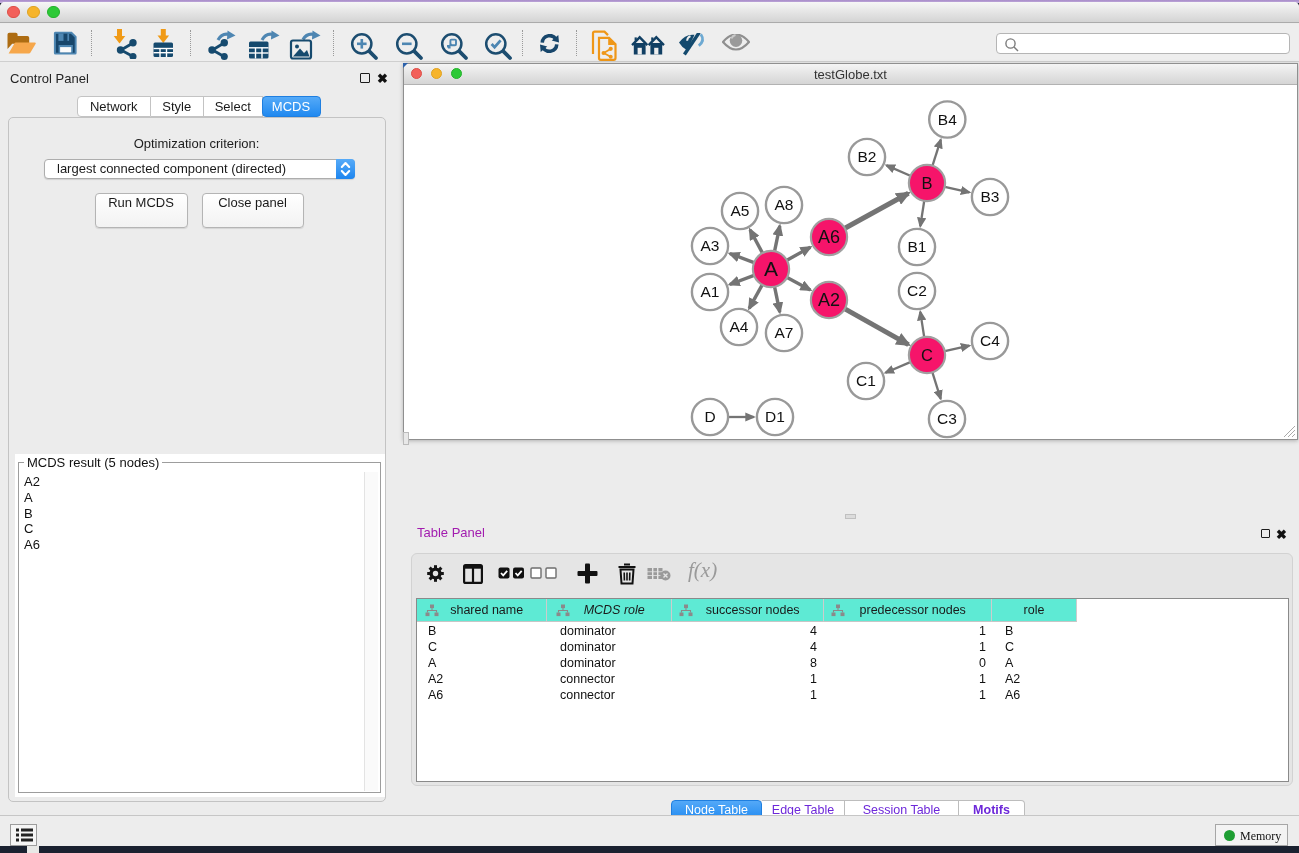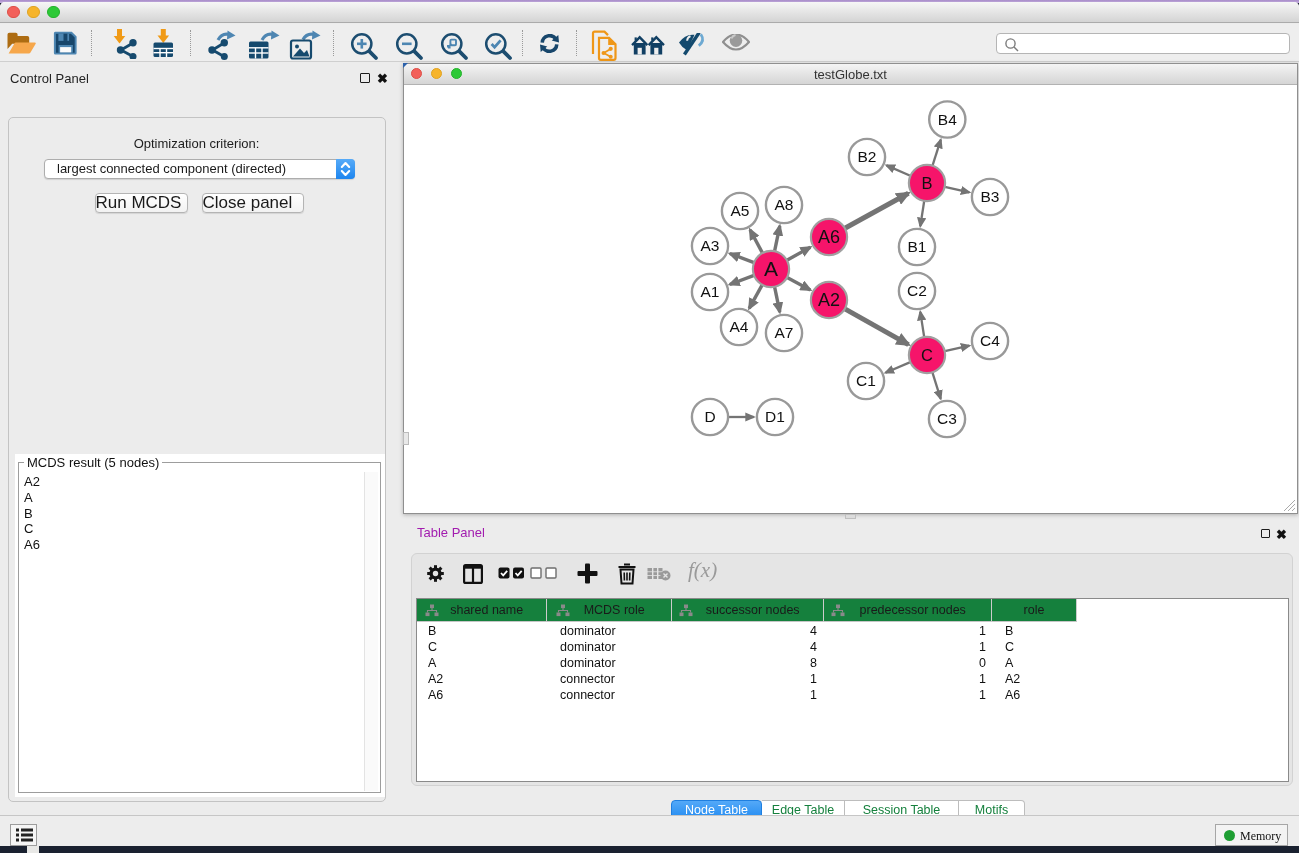--- a/index.html
+++ b/index.html
@@ -40,58 +40,58 @@
 #cp-box { position:absolute; left:8px; top:55px; width:378px; height:685px;
   border:1px solid #c3c3c3; border-radius:5px; background:#ececec; }
 #opt-label { position:absolute; left:0; top:74px; width:393px; text-align:center;
   font-size:13px; color:#1d1d1d; }
 #dropdown { position:absolute; left:44px; top:97px; width:311px; height:20px;
   background:#fff; border:1px solid #adadad; border-radius:4px;
   font-size:13px; color:#1a1a1a; line-height:18px; padding-left:12px;
   box-shadow:0 1px 1px rgba(0,0,0,0.12); }
 #dd-spin { position:absolute; right:-1px; top:-1px; width:19px; height:20px;
   background:linear-gradient(#57abf8,#1d85ef); border-radius:0 4px 4px 0; }
-.cbtn { position:absolute; top:131px; height:20px; background:linear-gradient(#ffffff,#f2f2f2);
-  border:1px solid #b4b4b4; border-radius:4px; font-size:17px; color:#1a1a1a;
-  line-height:17px; box-shadow:0 1px 1px rgba(0,0,0,0.1); }
+.cbtn { position:absolute; top:131px; height:35px; background:linear-gradient(#ffffff,#f2f2f2);
+  border:1px solid #b4b4b4; border-radius:4px; font-size:13px; color:#1a1a1a;
+  text-align:center; line-height:17px; box-shadow:0 1px 1px rgba(0,0,0,0.1); }
 #mcds-white { position:absolute; left:15px; top:392px; width:370px; height:343px; background:#fff; }
 #mcds-fs { position:absolute; left:3px; top:8px; width:363px; height:331px; border:1px solid #9d9d9d; }
 #mcds-legend { position:absolute; left:5px; top:-8px; background:#fff; padding:0 3px;
   font-size:13px; color:#111; }
 .mitem { position:absolute; left:5px; font-size:13px; color:#111; }
 #mcds-scroll { position:absolute; right:2px; top:9px; width:14px; height:319px;
   background:#fafafa; border-left:1px solid #e3e3e3; }
 
-#netwin { position:absolute; left:403px; top:1px; width:895px; height:451px;
+#netwin { position:absolute; left:403px; top:1px; width:895px; height:377px;
   background:#fff; border:1px solid #8f8f8f; box-shadow:0 1px 4px rgba(0,0,0,0.25); }
 #nw-titlebar { position:absolute; top:0; left:0; width:100%; height:21px;
   background:linear-gradient(#f4f4f4,#d5d5d5); border-bottom:1px solid #b2b2b2; }
 #nw-titlebar .title { position:absolute; top:3px; width:100%; text-align:center;
   font-size:13px; color:#333; }
 #graph { position:absolute; left:0; top:22px; }
 .e { stroke:#747474; stroke-width:2.3; }
 .em { stroke:#747474; stroke-width:3.4; }
 .et { stroke:#747474; stroke-width:5; }
 .nw { fill:#fff; stroke:#999999; stroke-width:2.4; }
 .np { fill:#f6146a; stroke:#a0a0a0; stroke-width:2.2; }
 .nl { fill:#111; text-anchor:middle; font-family:"Liberation Sans",sans-serif; }
 
 #tp-title { position:absolute; left:417px; top:463px; font-size:13px; color:#a21caf; }
 #tp-box { position:absolute; left:411px; top:491px; width:882px; height:233px;
   background:#e5e5e5; border:1px solid #d2d2d2; border-radius:6px; }
 #tp-table { position:absolute; left:4px; top:44px; width:873px; height:184px;
   background:#fff; border:1px solid #8a8a8a; }
-.th { position:absolute; top:0; height:23px; background:#15803d;
+.th { position:absolute; top:0; height:23px; background:#5eead4;
   border-right:1px solid #cccccc; border-bottom:1px solid #c6c6c6; }
 .thtext { position:absolute; top:4px; width:100%; text-align:center; font-size:12.5px; color:#1a1a1a; }
 .td { position:absolute; font-size:12.5px; color:#111; }
 .sorti { position:absolute; top:5px; }
 .tabrow { position:absolute; top:727px; height:29px; display:flex; left:672px;margin-top:11px; }
 .btab { height:21px; background:#fff; border:1px solid #bdbdbd; border-left:none;
-  font-size:12.5px; color:#15803d; text-align:center; line-height:19px; }
+  font-size:12.5px; color:#6d28d9; text-align:center; line-height:19px; }
 .btab.last { border-radius:0 4px 4px 0; }
 .btab.sel { background:linear-gradient(#54a9f8,#2089f0); color:#fff; border:1px solid #1f7fe0;
   border-radius:4px; margin-left:-1px; }
 
 #statusbar { position:absolute; top:813px; left:0; width:1299px; height:31px;
   background:#ededed; border-top:1px solid #c6c6c6;font-family:Liberation Serif, serif; }
 #listbtn { position:absolute; left:10px; top:8px; width:27px; height:22px;
   background:#f5f5f5; border:1px solid #9c9c9c; }
 #membtn { position:absolute; left:1215px; top:8px; width:73px; height:22px;
   background:#f3f3f3; border:1px solid #a6a6a6; font-size:11.5px; color:#111; }
@@ -245,20 +245,26 @@
       <svg width="16" height="16" viewBox="0 0 16 16" style="position:absolute;left:7px;top:2.5px;">
         <circle cx="6.5" cy="6.5" r="4.6" fill="none" stroke="#7c7c7c" stroke-width="1.4"></circle>
         <line x1="10" y1="10" x2="14" y2="14" stroke="#7c7c7c" stroke-width="1.4"></line>
       </svg>
     </div>
   </div>
   <div id="content">
     <div id="cp-title">Control Panel</div>
     <div class="float-ico" style="left:360px;top:11px;"></div>
     <div class="close-x" style="left:377px;top:12px;">✖</div>
+    <div id="cp-tabs">
+      <div class="cptab first" style="width:73.5px;">Network</div>
+      <div class="cptab" style="width:53.5px;">Style</div>
+      <div class="cptab" style="width:58.5px;">Select</div>
+      <div class="cptab sel" style="width:59px;">MCDS</div>
+    </div>
     <div id="cp-box"></div>
     <div id="opt-label">Optimization criterion:</div>
     <div id="dropdown">largest connected component (directed)
       <div id="dd-spin">
         <svg width="19" height="20" viewBox="0 0 19 20">
           <path d="M5.8 8 L9.5 4 L13.2 8" fill="none" stroke="#fff" stroke-width="2.1" stroke-linecap="round" stroke-linejoin="round"></path>
           <path d="M5.8 12 L9.5 16 L13.2 12" fill="none" stroke="#fff" stroke-width="2.1" stroke-linecap="round" stroke-linejoin="round"></path>
         </svg>
       </div>
     </div>
@@ -424,21 +430,21 @@
             <rect x="10" y="1" width="1.4" height="11"></rect>
           </g>
         <circle cx="18.5" cy="8.5" r="5" fill="#9a9a9a"></circle>
         <path d="M16.5 6.5 l4 4 M20.5 6.5 l-4 4" stroke="#e5e5e5" stroke-width="1.4"></path>
       </svg>
       <div style="position:absolute;left:276px;top:4px;font-family:'Liberation Serif',serif;font-style:italic;font-size:21px;color:#9a9a9a;">f(x)</div>
       <div id="tp-table">
         <div class="th" style="left:0;width:130px;">
             <div class="thtext">&nbsp;&nbsp;&nbsp;shared name</div>
           </div>
-        <div class="th" style="left:130px;width:125px;">
+        <div class="th" style="left:130px;width:125px;font-style:italic;">
             <div class="thtext">&nbsp;&nbsp;&nbsp;MCDS role</div>
           </div>
         <div class="th" style="left:255px;width:152px;text-decoration:underline;">
             <div class="thtext">&nbsp;&nbsp;&nbsp;successor nodes</div>
           </div>
         <div class="th" style="left:407px;width:168px;">
             <div class="thtext">&nbsp;&nbsp;&nbsp;predecessor nodes</div>
           </div>
         <div class="th" style="left:575px;width:85px;">
             <div class="thtext">role</div>
@@ -500,21 +506,21 @@
         <div class="td" style="left:255px;top:89px;width:145px;text-align:right;">1</div>
         <div class="td" style="left:407px;top:89px;width:162px;text-align:right;">1</div>
         <div class="td" style="left:588px;top:89px;">A6</div>
       </div>
     </div>
     <div class="tabrow">
 
       <div class="btab sel" style="width:91px;">Node Table</div>
       <div class="btab" style="width:83px;">Edge Table</div>
       <div class="btab" style="width:114px;">Session Table</div>
-      <div class="btab last" style="width:66px;">Motifs</div>
+      <div class="btab last" style="width:66px;font-weight:bold;">Motifs</div>
     </div>
   </div>
   <div id="statusbar">
     <div id="listbtn">
       <svg width="17" height="14" viewBox="0 0 17 14" style="position:absolute;left:5px;top:3px;">
         <g fill="#222">
             <rect x="0" y="0.5" width="3" height="3"></rect>
             <rect x="0" y="5.5" width="3" height="3"></rect>
             <rect x="0" y="10.5" width="3" height="3"></rect>
         <rect x="5" y="0.5" width="12" height="3"></rect>

